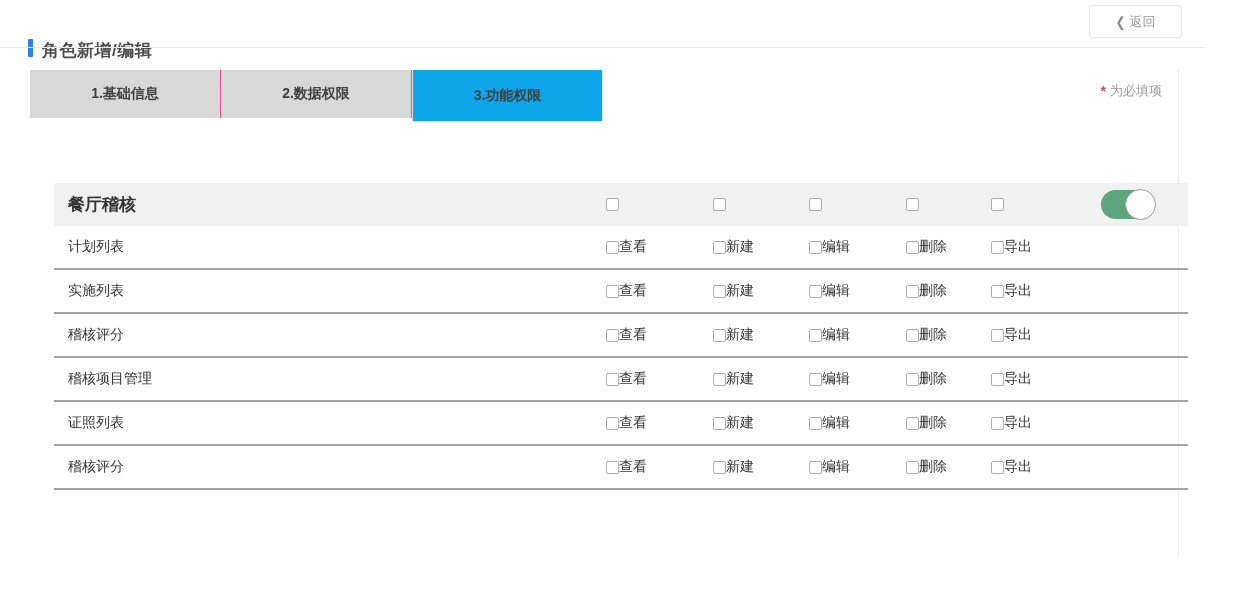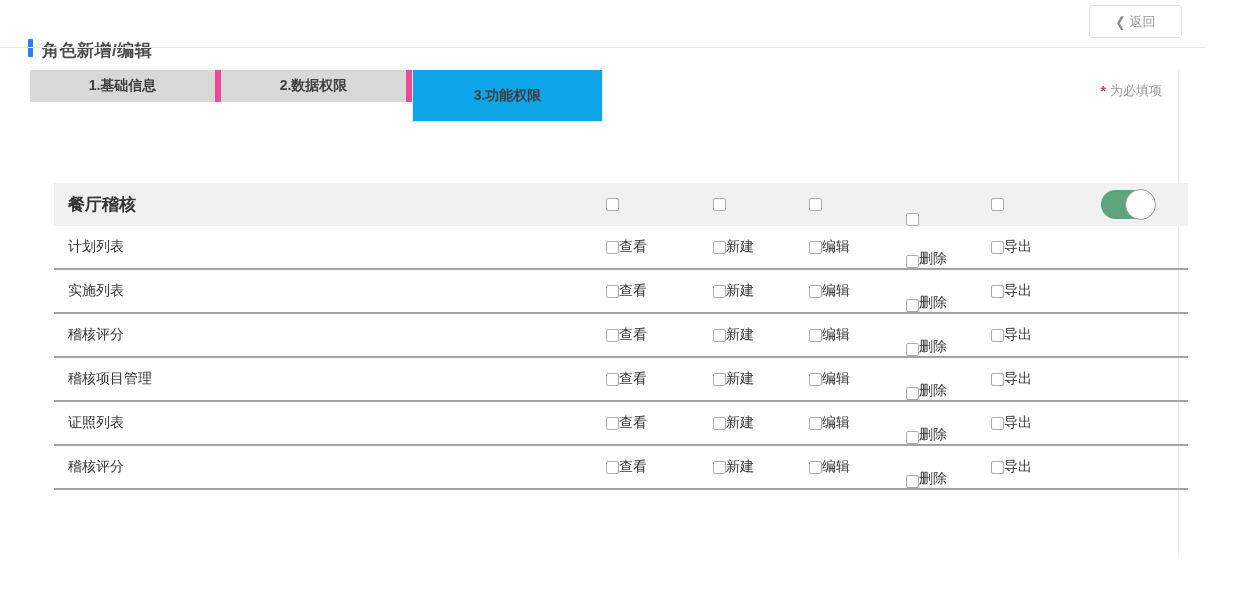--- a/index.html
+++ b/index.html
@@ -36,26 +36,26 @@
   .header-divider {
     position: absolute; top: 47px; left: 0; width: 1205px; height: 1px; background: #e9e9e9;
   }
 
   
   .panel-right-border {
     position: absolute; left: 1178px; top: 70px; width: 1px; height: 486px; background: #ececec;
   }
   .tabs { position: absolute; left: 30px; top: 70px; display: flex; }
   .tab {
-    width: 191px; height: 32px;
+    width: 191px; height: 48px;
     background: #d8d8d8;
     display: flex; align-items: center; justify-content: center;
     font-size: 14px; font-weight: bold; color: #3f3f3f;
     cursor: pointer;
-    border-right: 6px solid #ec4899;
+    border-right: 1px solid #ec4899;
   }
   .tab:last-child { border-right: none; }
   .tab.active {
     background: #0ea5e9;
     border: 1px solid #e4e4e4;
     border-top: none;
     height: 52px;
   }
   .required-note {
     position: absolute; top: 82px; right: 80px;
@@ -83,21 +83,21 @@
     display: inline-block; width: 13px; height: 13px;
     background: #fff; border: 1px solid #adadad; border-radius: 2px;
     vertical-align: middle; cursor: pointer;
   }
   .cell {
     position: absolute; top: 0; height: 100%;
     display: flex; align-items: center; 
     font-size: 14px; color: #333;
   }
   .c0 { left: 552px; } .c1 { left: 659px; } .c2 { left: 755px; }
-  .c3 { left: 852px; align-items: flex-end; } .c4 { left: 937px; }
+  .c3 { left: 852px; } .c4 { left: 937px; }
   .cell-toggle { left: 1047px; }
 
   .toggle {
     position: relative; width: 53px; height: 29px;
     background: #5da57d; border-radius: 15px; cursor: pointer;
   }
   .toggle .knob {
     position: absolute; top: -1px; right: -2px;
     width: 31px; height: 31px;
     background: #fff; border: 1px solid #9a9a9a; border-radius: 50%;

